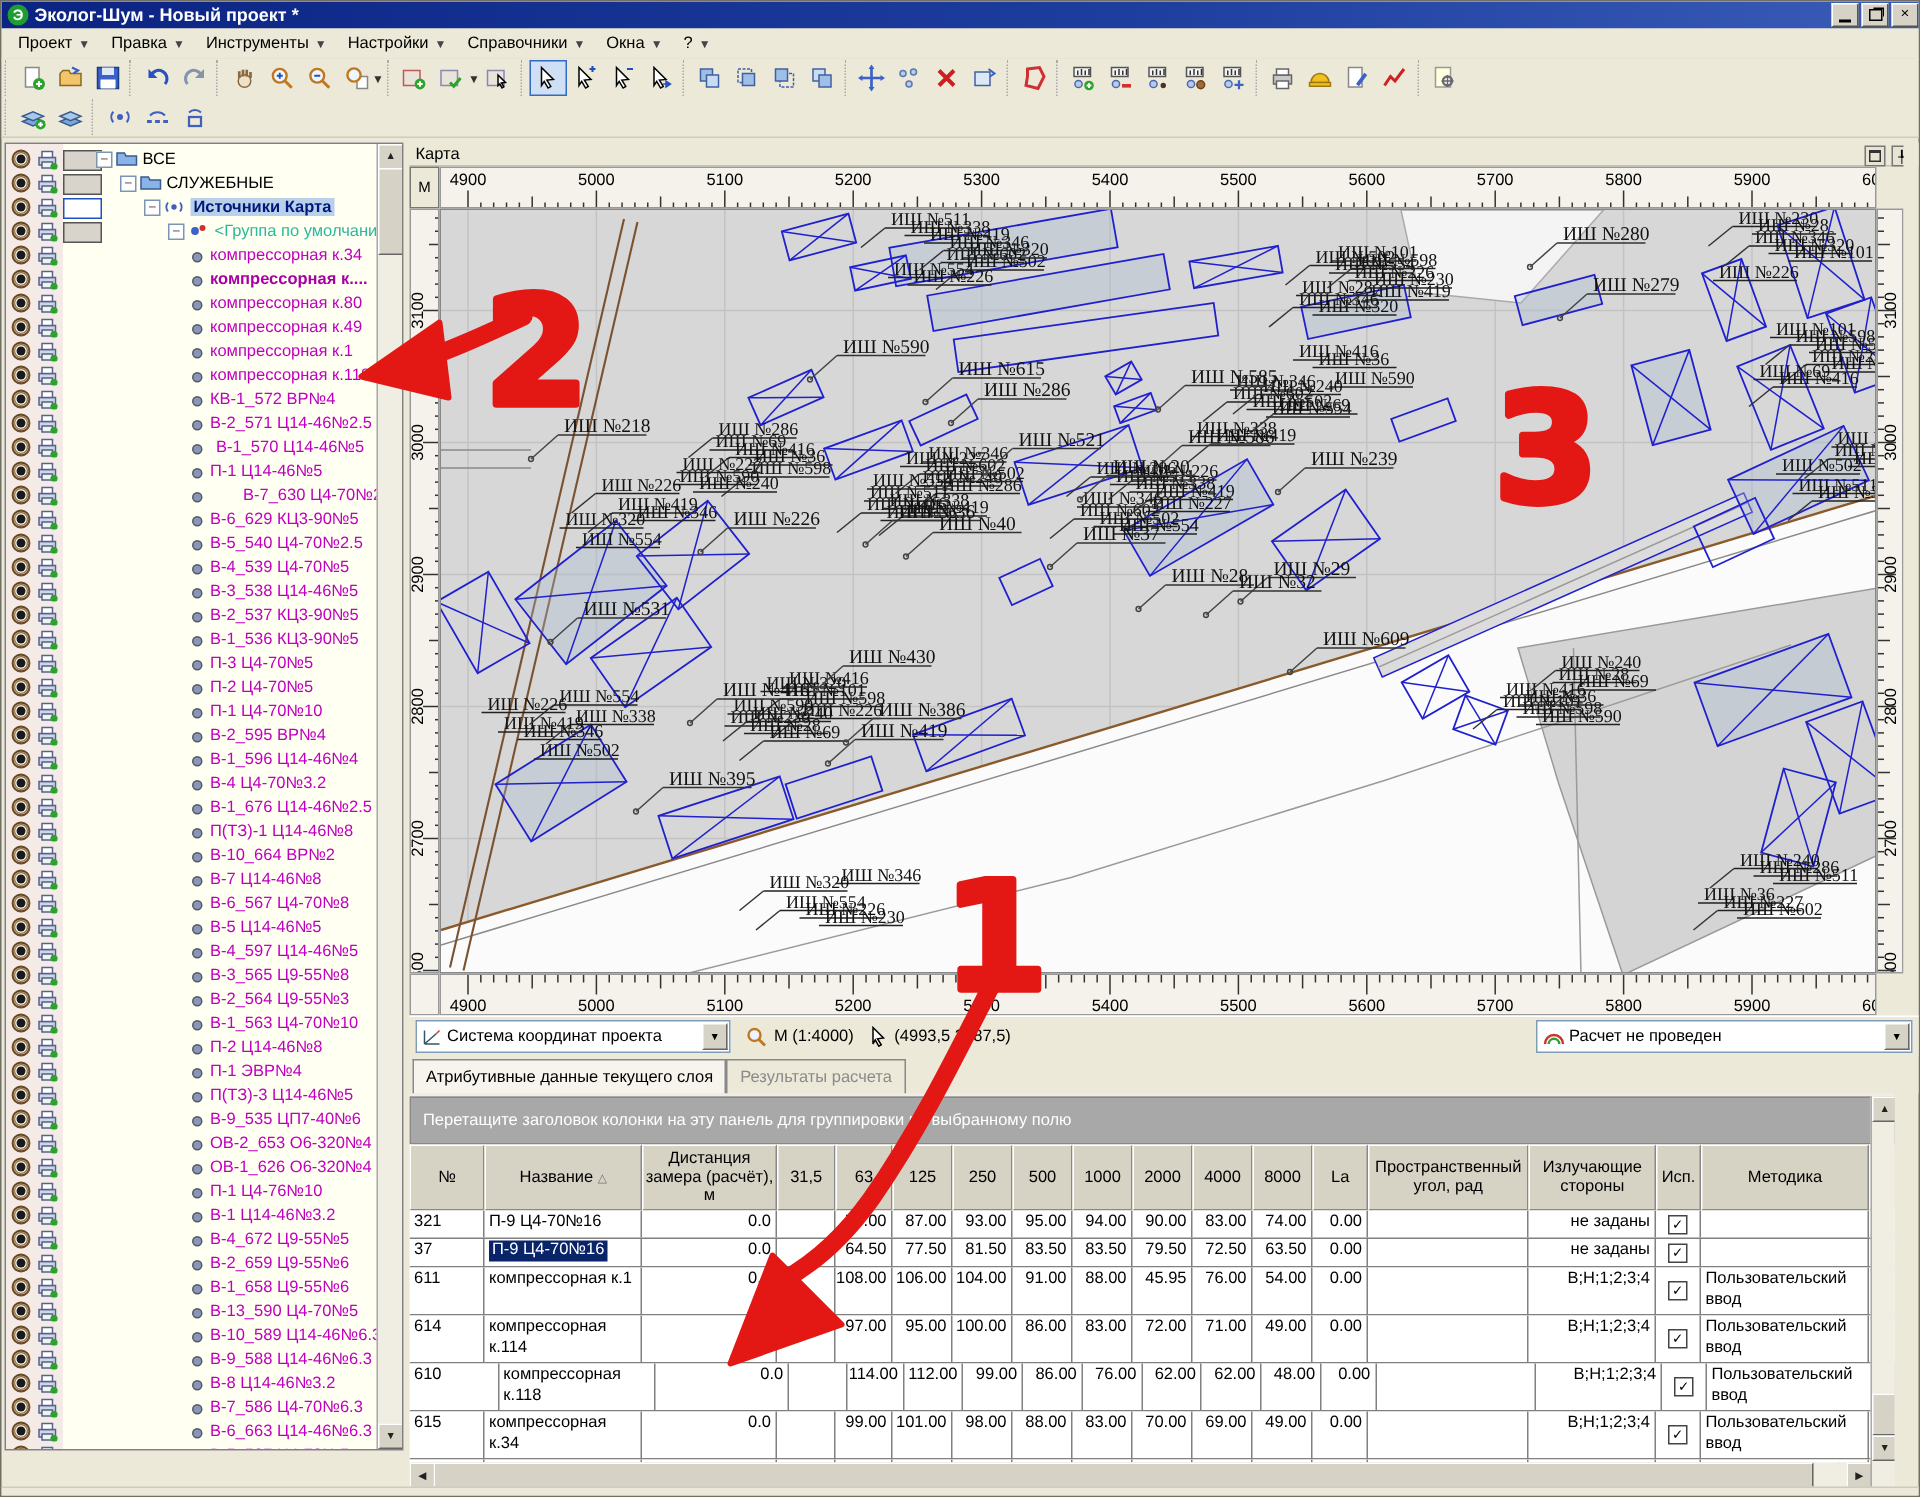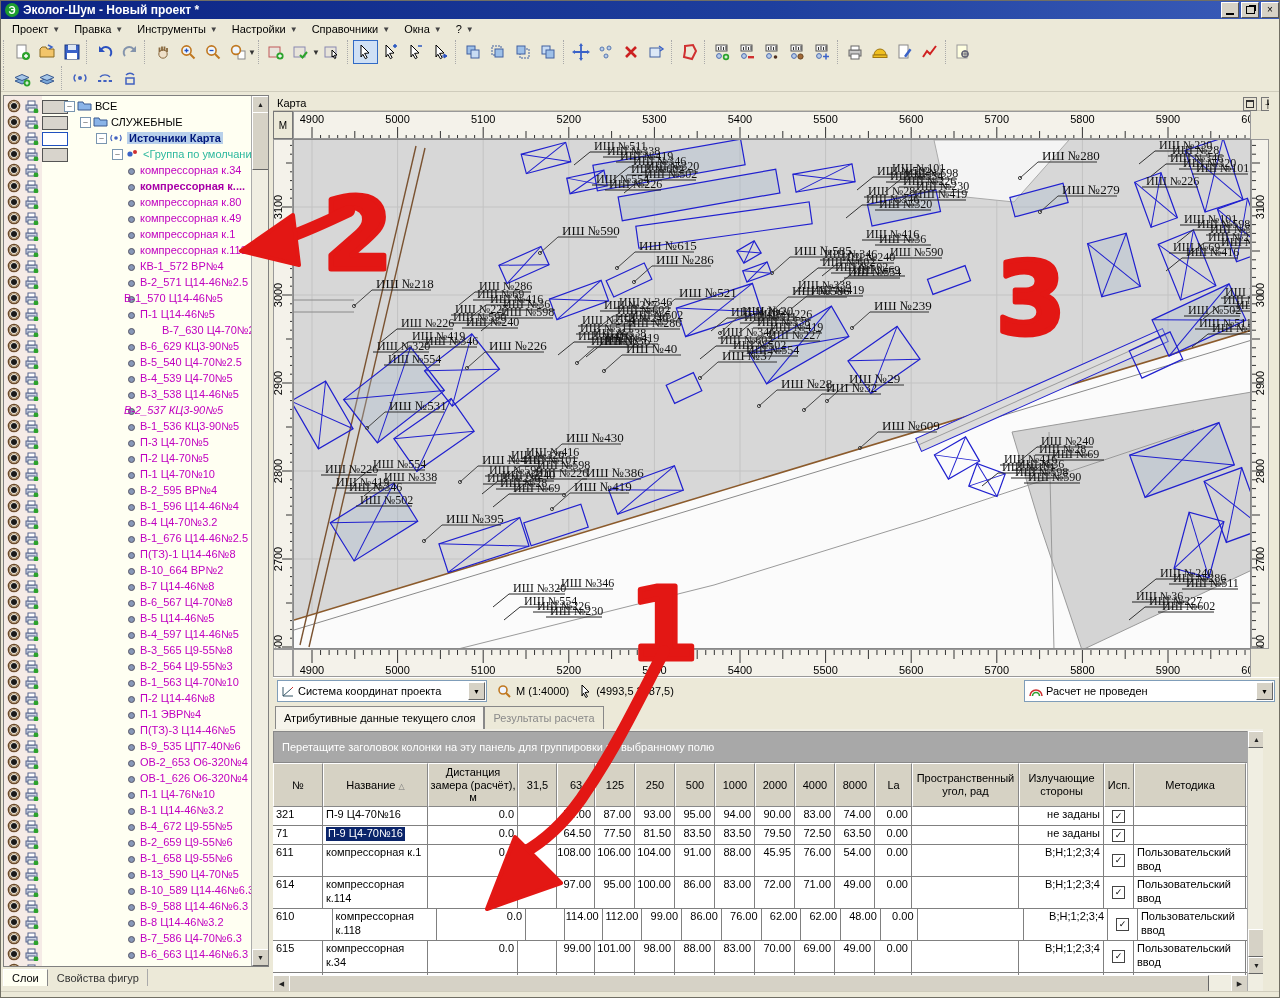--- a/index.html
+++ b/index.html
@@ -592,21 +592,21 @@
             </svg></span><circle></circle><span style="position:absolute;left:124px;top:6px;width:5px;height:5px;border-radius:50%;background:#8898b8;border:1px solid #556;"></span><span class="trlabel leaf" style="left:136px;">В-2_571 Ц14-46№2.5</span></div>
         <div class="treerow" style="top:194px"><span style="position:absolute;left:3px;top:1px;"><svg width="14" height="14">
               <circle cx="7" cy="7" r="5.6" fill="#fff" stroke="#6b4a2a" stroke-width="1.4"></circle>
               <circle cx="7" cy="7" r="3" fill="#1a1a1a"></circle>
               <circle cx="7" cy="7" r="4.3" fill="none" stroke="#9a7a4a"></circle>
             </svg></span><span style="position:absolute;left:20px;top:1px;"><svg width="15" height="14">
               <rect x="2" y="6" width="11" height="5" fill="#cfd6e6" stroke="#55628a"></rect>
               <rect x="4" y="2" width="7" height="4" fill="#fff" stroke="#55628a"></rect>
               <rect x="4" y="9" width="7" height="4" fill="#eef4ee" stroke="#55628a"></rect>
               <circle cx="12" cy="12" r="2.4" fill="#2ca32c"></circle>
-            </svg></span><circle></circle><span style="position:absolute;left:124px;top:6px;width:5px;height:5px;border-radius:50%;background:#8898b8;border:1px solid #556;"></span><span class="trlabel leaf" style="left:120px;">В-1_570 Ц14-46№5</span></div>
+            </svg></span><circle></circle><span style="position:absolute;left:124px;top:6px;width:5px;height:5px;border-radius:50%;background:#8898b8;border:1px solid #556;"></span><span class="trlabel leaf" style="left:140px;">В-1_570 Ц14-46№5</span></div>
         <div class="treerow" style="top:210px"><span style="position:absolute;left:3px;top:1px;"><svg width="14" height="14">
               <circle cx="7" cy="7" r="5.6" fill="#fff" stroke="#6b4a2a" stroke-width="1.4"></circle>
               <circle cx="7" cy="7" r="3" fill="#1a1a1a"></circle>
               <circle cx="7" cy="7" r="4.3" fill="none" stroke="#9a7a4a"></circle>
             </svg></span><span style="position:absolute;left:20px;top:1px;"><svg width="15" height="14">
               <rect x="2" y="6" width="11" height="5" fill="#cfd6e6" stroke="#55628a"></rect>
               <rect x="4" y="2" width="7" height="4" fill="#fff" stroke="#55628a"></rect>
               <rect x="4" y="9" width="7" height="4" fill="#eef4ee" stroke="#55628a"></rect>
               <circle cx="12" cy="12" r="2.4" fill="#2ca32c"></circle>
             </svg></span><circle></circle><span style="position:absolute;left:124px;top:6px;width:5px;height:5px;border-radius:50%;background:#8898b8;border:1px solid #556;"></span><span class="trlabel leaf" style="left:136px;">П-1 Ц14-46№5</span></div>
@@ -662,21 +662,21 @@
             </svg></span><circle></circle><span style="position:absolute;left:124px;top:6px;width:5px;height:5px;border-radius:50%;background:#8898b8;border:1px solid #556;"></span><span class="trlabel leaf" style="left:136px;">В-3_538 Ц14-46№5</span></div>
         <div class="treerow" style="top:306px"><span style="position:absolute;left:3px;top:1px;"><svg width="14" height="14">
               <circle cx="7" cy="7" r="5.6" fill="#fff" stroke="#6b4a2a" stroke-width="1.4"></circle>
               <circle cx="7" cy="7" r="3" fill="#1a1a1a"></circle>
               <circle cx="7" cy="7" r="4.3" fill="none" stroke="#9a7a4a"></circle>
             </svg></span><span style="position:absolute;left:20px;top:1px;"><svg width="15" height="14">
               <rect x="2" y="6" width="11" height="5" fill="#cfd6e6" stroke="#55628a"></rect>
               <rect x="4" y="2" width="7" height="4" fill="#fff" stroke="#55628a"></rect>
               <rect x="4" y="9" width="7" height="4" fill="#eef4ee" stroke="#55628a"></rect>
               <circle cx="12" cy="12" r="2.4" fill="#2ca32c"></circle>
-            </svg></span><circle></circle><span style="position:absolute;left:124px;top:6px;width:5px;height:5px;border-radius:50%;background:#8898b8;border:1px solid #556;"></span><span class="trlabel leaf" style="left:120px;font-style:italic;">В-2_537 КЦ3-90№5</span></div>
+            </svg></span><circle></circle><span style="position:absolute;left:124px;top:6px;width:5px;height:5px;border-radius:50%;background:#8898b8;border:1px solid #556;"></span><span class="trlabel leaf" style="left:136px;">В-2_537 КЦ3-90№5</span></div>
         <div class="treerow" style="top:322px"><span style="position:absolute;left:3px;top:1px;"><svg width="14" height="14">
               <circle cx="7" cy="7" r="5.6" fill="#fff" stroke="#6b4a2a" stroke-width="1.4"></circle>
               <circle cx="7" cy="7" r="3" fill="#1a1a1a"></circle>
               <circle cx="7" cy="7" r="4.3" fill="none" stroke="#9a7a4a"></circle>
             </svg></span><span style="position:absolute;left:20px;top:1px;"><svg width="15" height="14">
               <rect x="2" y="6" width="11" height="5" fill="#cfd6e6" stroke="#55628a"></rect>
               <rect x="4" y="2" width="7" height="4" fill="#fff" stroke="#55628a"></rect>
               <rect x="4" y="9" width="7" height="4" fill="#eef4ee" stroke="#55628a"></rect>
               <circle cx="12" cy="12" r="2.4" fill="#2ca32c"></circle>
             </svg></span><circle></circle><span style="position:absolute;left:124px;top:6px;width:5px;height:5px;border-radius:50%;background:#8898b8;border:1px solid #556;"></span><span class="trlabel leaf" style="left:136px;">В-1_536 КЦ3-90№5</span></div>
@@ -1021,24 +1021,20 @@
               <circle cx="12" cy="12" r="2.4" fill="#2ca32c"></circle>
             </svg></span><circle></circle><span class="trlabel leaf" style="left:136px;">В-5_587 Ц4-70№5</span></div>
       </div>
     <div class="vscroll">
       <div class="sbtn" style="top:0;">▲</div>
       <div class="sthumb" style="top:16px;height:56px;"></div>
       <div class="sbtn" style="bottom:0;">▼</div>
     </div>
   </div>
 
-  <div class="bottomtabs">
-    <div class="btab act">Слои</div>
-    <div class="btab inact">Свойства фигур</div>
-  </div>
 
   <div class="maptitle">
     <span>Карта</span>
     <div class="mtbtns">
       <div class="mtbtn">
           <div style="width:6px;height:5px;border:1px solid #333;border-top-width:2px;"></div>
         </div>
       <div class="mtbtn">╄</div>
     </div>
   </div>
@@ -2129,21 +2125,21 @@
           <div class="td num" style="width:37px">0.00</div>
           <div class="td num" style="width:107px"></div>
           <div class="td num" style="width:85px">не заданы</div>
           <div class="td ctr" style="width:30px">
             <span class="cb">✓</span>
           </div>
           <div class="td" style="width:112px"></div>
           <div class="td" style="width:14px;color:#555;">.</div>
         </div>
         <div class="trow" style="height:18px">
-          <div class="td" style="width:50px">71</div>
+          <div class="td" style="width:50px">37</div>
           <div class="td" style="width:105px">
             <span class="selcell">П-9 Ц4-70№16</span>
           </div>
           <div class="td num" style="width:90px">0.0</div>
           <div class="td" style="width:39px"></div>
           <div class="td num" style="width:38px">64.50</div>
           <div class="td num" style="width:40px">77.50</div>
           <div class="td num" style="width:40px">81.50</div>
           <div class="td num" style="width:40px">83.50</div>
           <div class="td num" style="width:40px">83.50</div>

